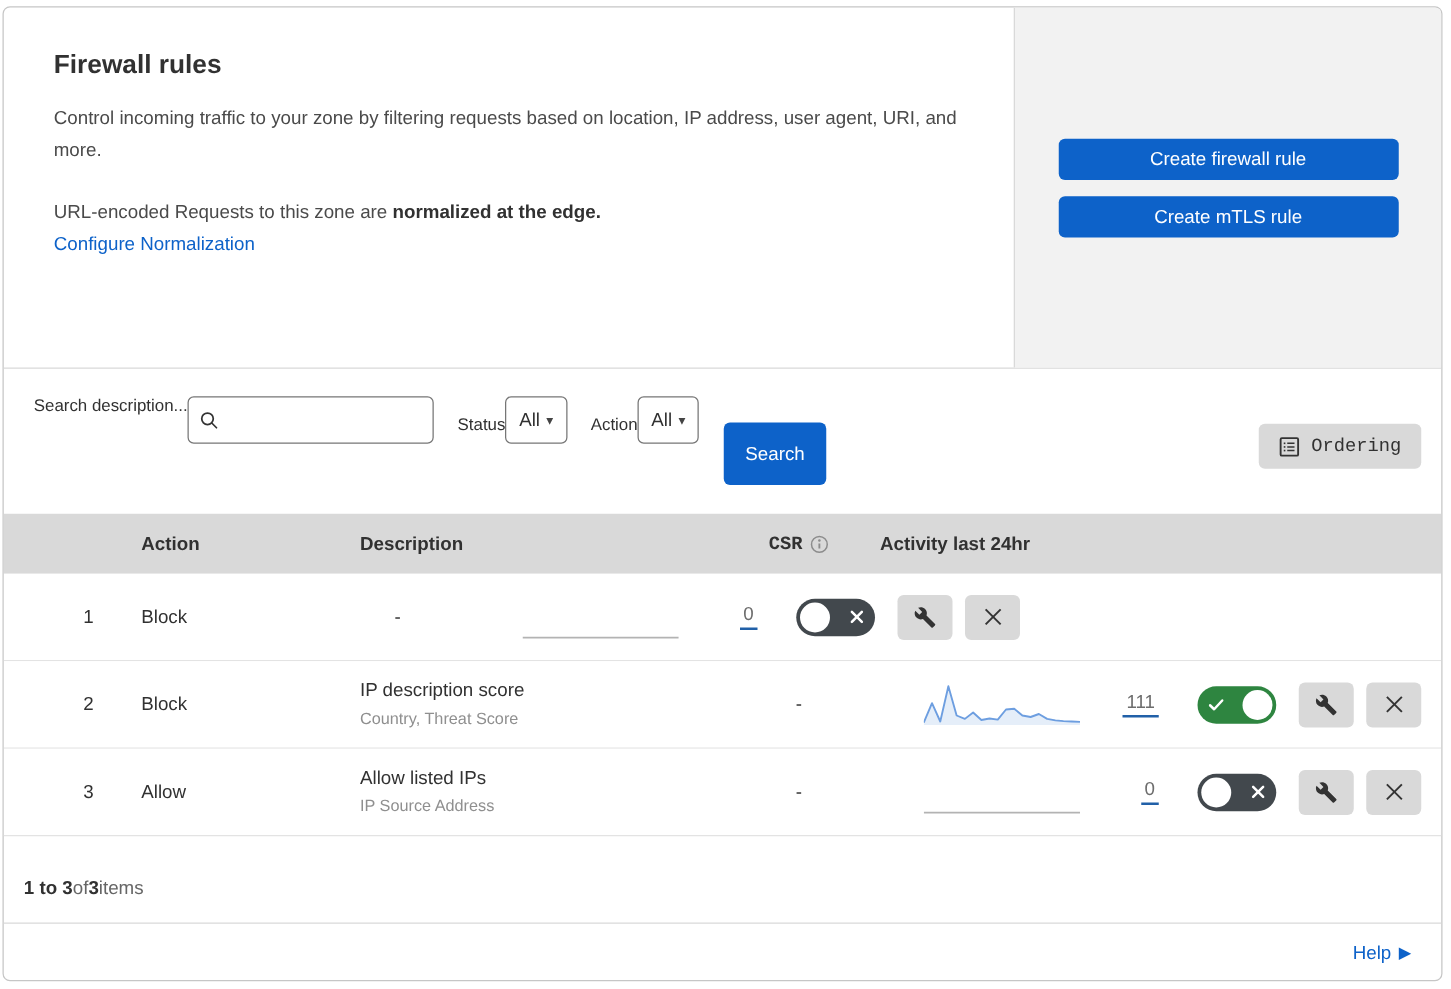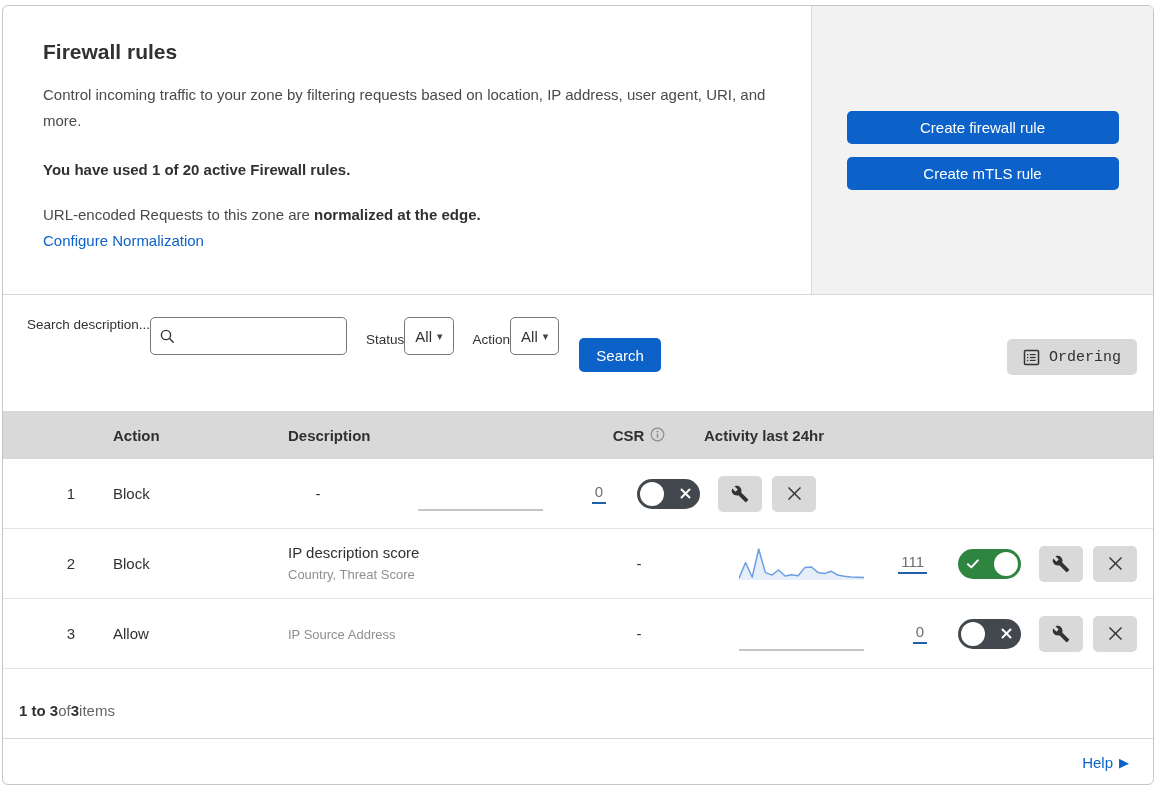--- a/index.html
+++ b/index.html
@@ -26,38 +26,38 @@
   .filters { height:116px; padding:22px 16px 0 24px; display:flex; align-items:flex-start; }
   .fgroup { display:flex; flex-direction:row; }
   .flabel { font-size:13.5px; color:#313131; margin-bottom:8px; }
   .search-box { width:197px; height:38px; border:1px solid #767676; border-radius:5px;
     display:flex; align-items:center; padding:0 8px; background:#fff; }
   .search-box input { border:none; outline:none; flex:1; font-size:15px; font-family:inherit; min-width:0; margin-left:6px; }
   .select-box { height:38px; border:1px solid #767676; border-radius:5px; background:#fff;
     display:flex; align-items:center; padding:0 10px; gap:5px; cursor:pointer; }
   .caret { font-size:11px; color:#444; }
   .ml { margin-left:19px;align-items:flex-end; }
-  .btn-search { margin-left:20px; margin-top:21px; height:34px; padding:0 17px; background:#0d62c9;
+  .btn-search { margin-left:20px; margin-top:21px; height:50px; padding:0 17px; background:#0d62c9;
     color:#fff; border:none; border-radius:5px; font-size:15px; font-family:inherit; cursor:pointer; }
   .btn-ordering { margin-left:auto; margin-top:22px; height:36px; padding:0 16px; background:#d9d9d9;
     color:#313131; border:none; border-radius:5px; font-size:15px; font-family:Liberation Mono, monospace;
     display:flex; align-items:center; gap:9px; cursor:pointer; }
 
   
   .thead { display:flex; align-items:center; height:48px; background:#d9d9d9; font-weight:600; }
   .trow { display:flex; align-items:center; height:70px; background:#fff; border-bottom:1px solid #e3e3e3; }
   .col-num { width:90px; text-align:right; padding-right:18px; }
   .col-action { width:175px; padding-left:20px; }
   .col-desc { flex:1; padding-left:20px; }
   .col-csr { width:100px; text-align:center; }
   .col-activity { width:250px; display:flex; align-items:center; }
   .col-toggle { width:100px; display:flex; justify-content:center; }
   .col-btn { width:54px; display:flex; }
   .col-btn-last { width:60px; display:flex; padding-right:16px; }
-  .thead .col-csr { display:flex; align-items:flex-start; justify-content:center; gap:6px; }
+  .thead .col-csr { display:flex; align-items:center; justify-content:center; gap:6px;font-family:Liberation Mono, monospace; }
   .thead .col-activity { padding-left:15px; }
   .rule-desc-main { color:#313131; line-height:20px; }
   .rule-desc-sub { color:#8f8f8f; font-size:13px; line-height:18px; margin-top:3px; }
   svg.spark { width:125px; height:40px; margin-left:50px; }
   .count { margin-left:auto; margin-right:12px; color:#6e6e6e; border-bottom:2px solid #2160a8;
     padding:0 3px 2px 3px; cursor:pointer; }
 
   .toggle { width:63px; height:30px; border-radius:15px; position:relative; cursor:pointer; }
   .toggle.off { background:#42484d; }
   .toggle.on  { background:#2e8540; }
@@ -81,21 +81,20 @@
 </style>
 </head>
 <body>
 
 <div class="card">
 
   <div class="top">
     <div class="top-left">
       <div class="page-title">Firewall rules</div>
       <p class="desc">Control incoming traffic to your zone by filtering requests based on location, IP address, user agent, URI, and more.</p>
-      <p class="usage">You have used 1 of 20 active Firewall rules.</p>
       <p class="norm"><span>URL-encoded Requests to this zone are </span><b>normalized at the edge.</b></p>
       <span class="link">Configure Normalization</span>
     </div>
     <div class="top-right">
       <button class="btn-primary">Create firewall rule</button>
       <button class="btn-primary">Create mTLS rule</button>
     </div>
   </div>
 
   <div class="filters">
@@ -249,20 +248,21 @@
             </svg>
           </span>
         </button>
     </div>
   </div>
 
   <div class="trow">
     <div class="col-num">3</div>
     <div class="col-action">Allow</div>
     <div class="col-desc">
+      <div class="rule-desc-main">Allow listed IPs</div>
       <div class="rule-desc-sub">IP Source Address</div>
     </div>
     <div class="col-csr">-</div>
     <div class="col-activity">
       <svg class="spark" viewBox="0 0 125 40">
           <line x1="0" y1="36" x2="125" y2="36" stroke="#b3b3b3" stroke-width="1.4"></line>
         </svg>
       <span class="count">0</span>
     </div>
     <div class="col-toggle">

